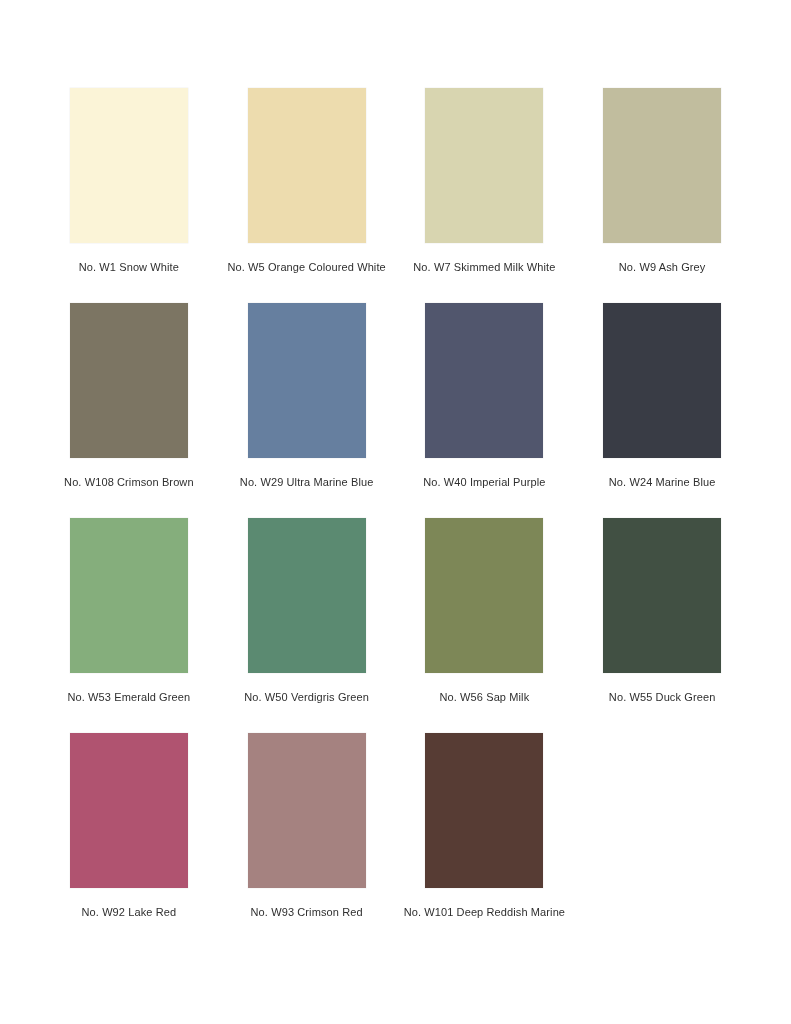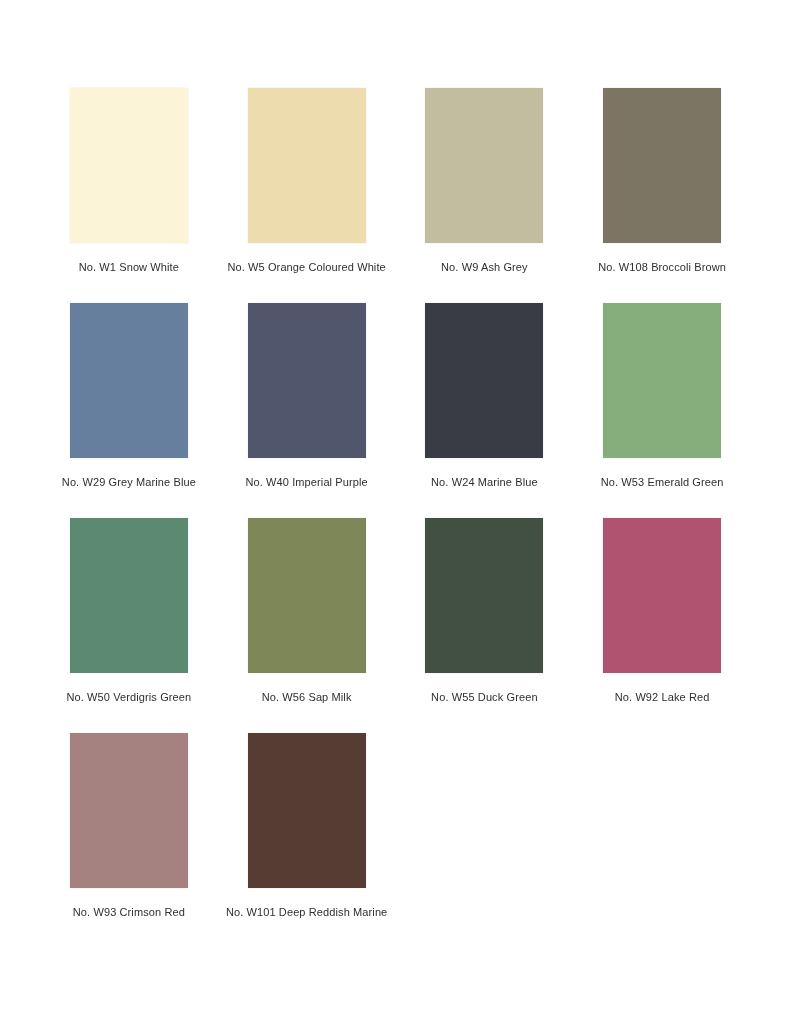--- a/index.html
+++ b/index.html
@@ -60,30 +60,34 @@
   <div id="swatch-grid">
       <div class="swatch-cell">
         <div class="swatch-chip" style="background-color: rgb(251, 244, 215);"></div>
         <div class="swatch-label">No. W1 Snow White</div>
       </div>
       <div class="swatch-cell">
         <div class="swatch-chip" style="background-color: rgb(237, 220, 174);"></div>
         <div class="swatch-label">No. W5 Orange Coloured White</div>
       </div>
       <div class="swatch-cell">
+        <div class="swatch-chip" style="background-color: rgb(216, 213, 176);"></div>
+        <div class="swatch-label">No. W7 Skimmed Milk White</div>
+      </div>
+      <div class="swatch-cell">
         <div class="swatch-chip" style="background-color: rgb(193, 189, 158);"></div>
         <div class="swatch-label">No. W9 Ash Grey</div>
       </div>
       <div class="swatch-cell">
         <div class="swatch-chip" style="background-color: rgb(124, 117, 99);"></div>
-        <div class="swatch-label">No. W108 Broccoli Brown</div>
+        <div class="swatch-label">No. W108 Crimson Brown</div>
       </div>
       <div class="swatch-cell">
         <div class="swatch-chip" style="background-color: rgb(102, 127, 159);"></div>
-        <div class="swatch-label">No. W29 Grey Marine Blue</div>
+        <div class="swatch-label">No. W29 Ultra Marine Blue</div>
       </div>
       <div class="swatch-cell">
         <div class="swatch-chip" style="background-color: rgb(81, 86, 109);"></div>
         <div class="swatch-label">No. W40 Imperial Purple</div>
       </div>
       <div class="swatch-cell">
         <div class="swatch-chip" style="background-color: rgb(57, 60, 69);"></div>
         <div class="swatch-label">No. W24 Marine Blue</div>
       </div>
       <div class="swatch-cell">

